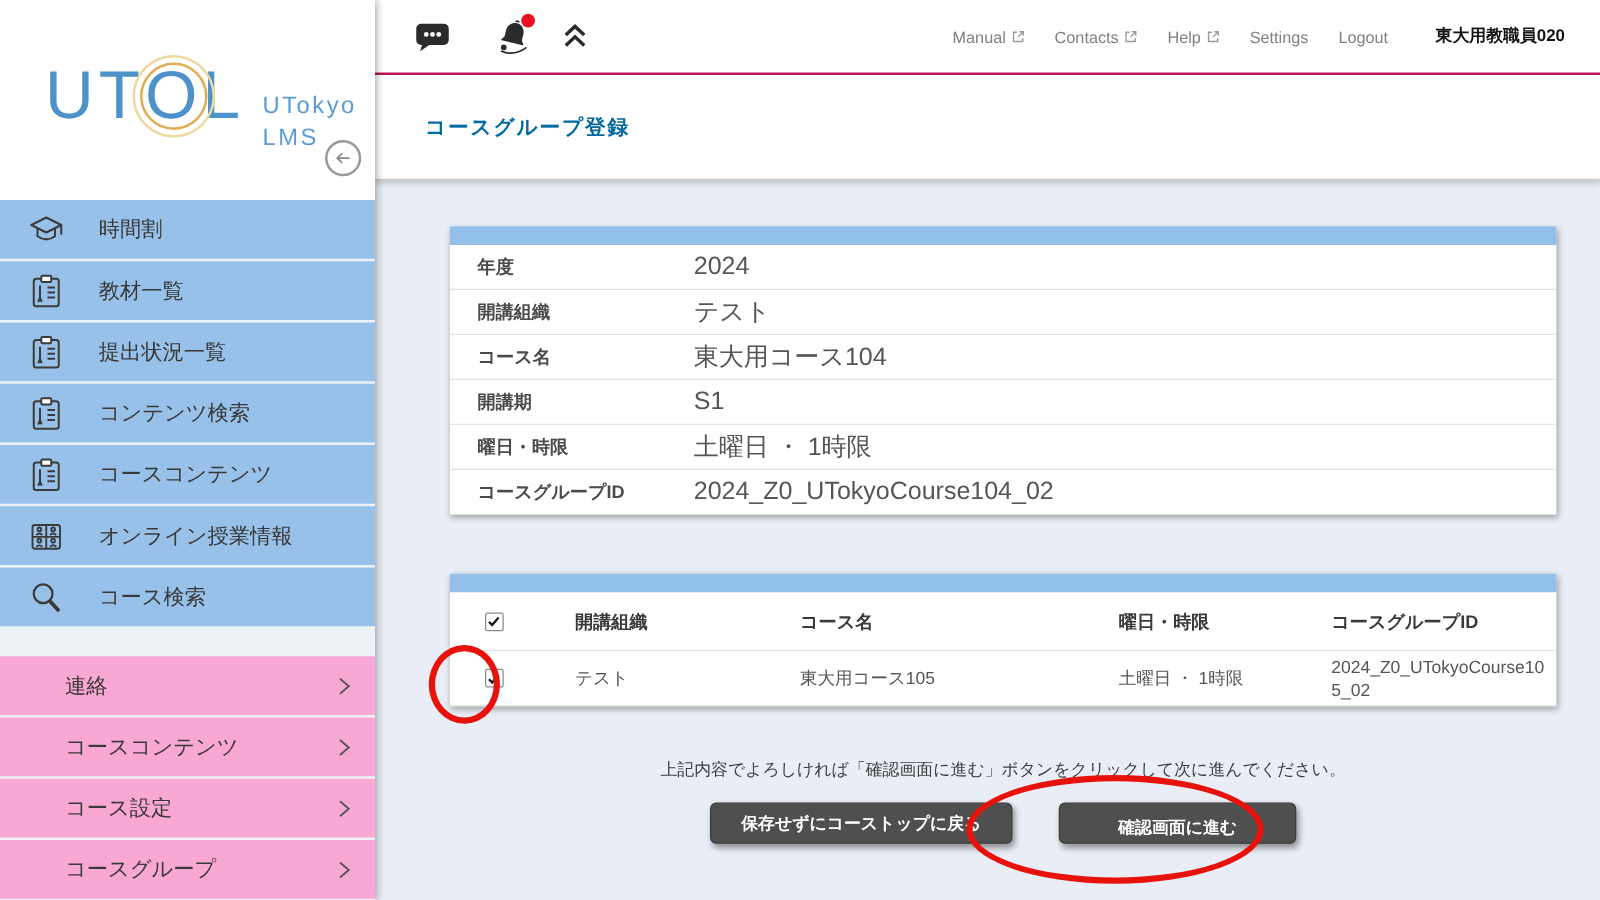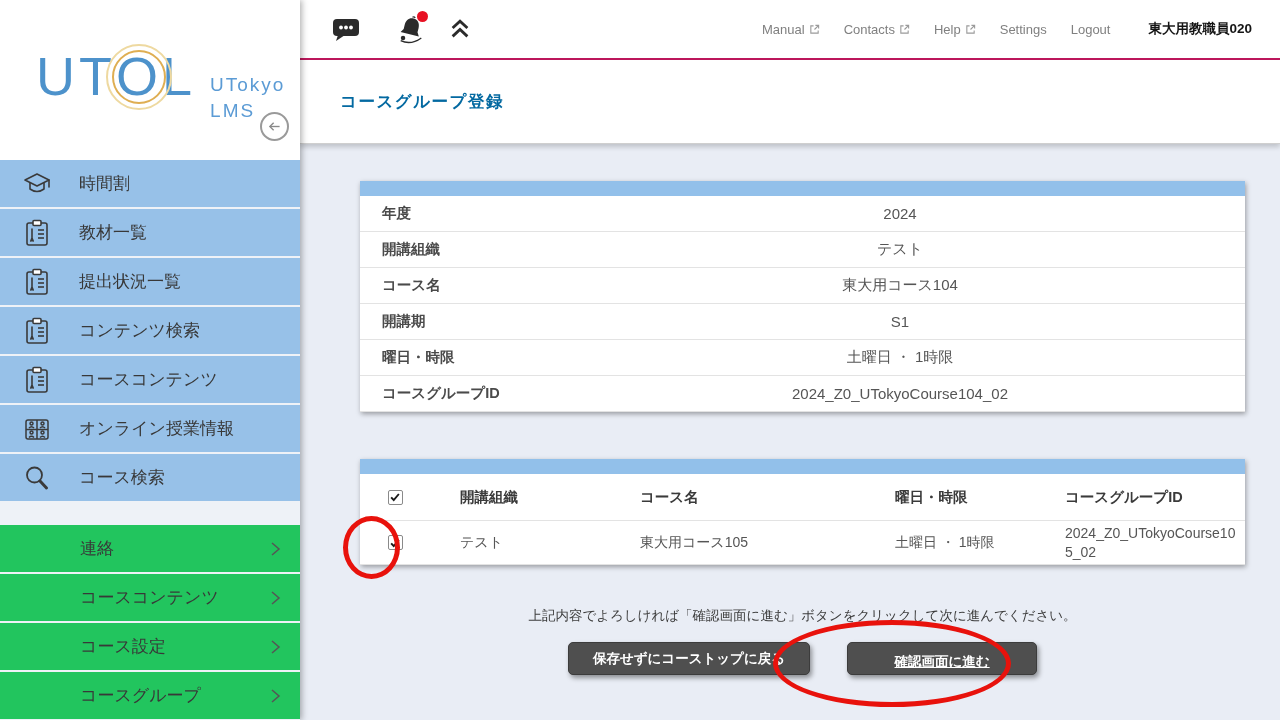--- a/index.html
+++ b/index.html
@@ -22,21 +22,21 @@
   .logo-sub { margin-left:14px; margin-top:24px; color:#5b9bd5; font-size:19px;
     letter-spacing:2px; line-height:1.35; }
   .collapse-btn { position:absolute; left:260px; top:112px; width:29px; height:29px;
     border:2px solid #9a9a9a; border-radius:50%; background:#fff; display:flex;
     align-items:center; justify-content:center; cursor:pointer; }
   .nav-item { height:47px; margin-bottom:2px; background:#97c1e8; display:flex;
     align-items:center; cursor:pointer; }
   .nav-icon { width:30px; height:30px; margin-left:22px; flex:0 0 30px; }
   .nav-label { margin-left:27px; font-size:17px; color:#383838; white-space:nowrap; }
   .nav-gap { height:22px; }
-  .nav-item.gray { background:#22c55e; padding-left:80px; }
+  .nav-item.gray { background:#f9a8d4; padding-left:52px; }
   .nav-item.gray .nav-label { margin-left:0; }
   .nav-chevron { margin-left:auto; margin-right:18px; display:flex; }
 
   
   .main { position:absolute; left:300px; top:0; width:980px; height:720px; }
   .topbar { height:60px; background:#fff; border-bottom:2px solid #be185d;
     display:flex; align-items:center; padding:0 28px 0 32px; }
   .icon-btn { display:flex; align-items:center; cursor:pointer; position:relative; }
   .bell-wrap { margin-left:36px; }
   .chev-wrap { margin-left:22px; }
@@ -51,21 +51,21 @@
     box-shadow:0 3px 5px rgba(0,0,0,.18); display:flex; align-items:center;
     padding-left:40px; position:relative; z-index:5; }
   .page-title { font-size:16.5px; font-weight:bold; color:#0369a1; letter-spacing:1.5px; }
 
   .content { height:576px; background:#e9edf5; padding:37px 0 0 40px; position:relative;margin-left:20px; }
   .tbl { width:885px; background:#fff; box-shadow:1px 2px 5px rgba(0,0,0,.35); }
   .table-accent { height:15px; background:#92c0ea; }
   .info-row { display:grid; grid-template-columns:195px 1fr; height:36px;
     align-items:center; border-bottom:1px solid #e3e3e3; background:#fff; }
   .info-label { padding-left:22px; font-weight:bold; font-size:14.5px; color:#4a4a4a; }
-  .info-value { font-size:15px; color:#555;text-align:center; }
+  .info-value { font-size:20px; color:#555; }
 
   .select-table { margin-top:47px; }
   .sel-grid { display:grid; grid-template-columns:70px 180px 255px 170px 1fr;
     align-items:center; border-bottom:1px solid #e3e3e3; background:#fff; }
   .sel-header { height:47px; }
   .sel-header .cell { font-weight:bold; font-size:14.5px; color:#3a3a3a; }
   .sel-row { min-height:44px; }
   .cell { padding-left:30px; font-size:14px; color:#555; }
   .cell.id-cell { padding-right:8px; line-height:1.35; word-break:break-all; }
   .cb-cell { display:flex; justify-content:center; padding-left:0; }
@@ -74,21 +74,21 @@
     cursor:pointer; }
 
   .notice { width:885px; margin-top:42px; text-align:center; font-size:13.5px;
     color:#3d3d3d; }
   .btn-row { width:885px; margin-top:17px; display:flex; justify-content:center;
     gap:37px; }
   .btn { height:33px; background:#4f4f4f; color:#fff; font-size:13.5px;
     font-weight:bold; border:1px solid #3c3c3c; border-radius:5px;
     box-shadow:2px 3px 5px rgba(0,0,0,.4); padding:0 24px; cursor:pointer;
     font-family:inherit; }
-  .btn.confirm { width:190px; padding:10px;text-decoration:underline; }
+  .btn.confirm { width:190px; padding:10px; }
 
   
   .annot { position:absolute; border:5px solid #e8120c; border-radius:50%;
     z-index:50; pointer-events:none; background:transparent; }
   .annot-checkbox { left:343px; top:516px; width:57px; height:63px; }
   .annot-confirm { left:773px; top:620px; width:238px; height:87px; }
 
   .red-dot { position:absolute; right:-2px; top:-3px; width:11px; height:11px;
     background:#e81123; border-radius:50%; }
 </style>

